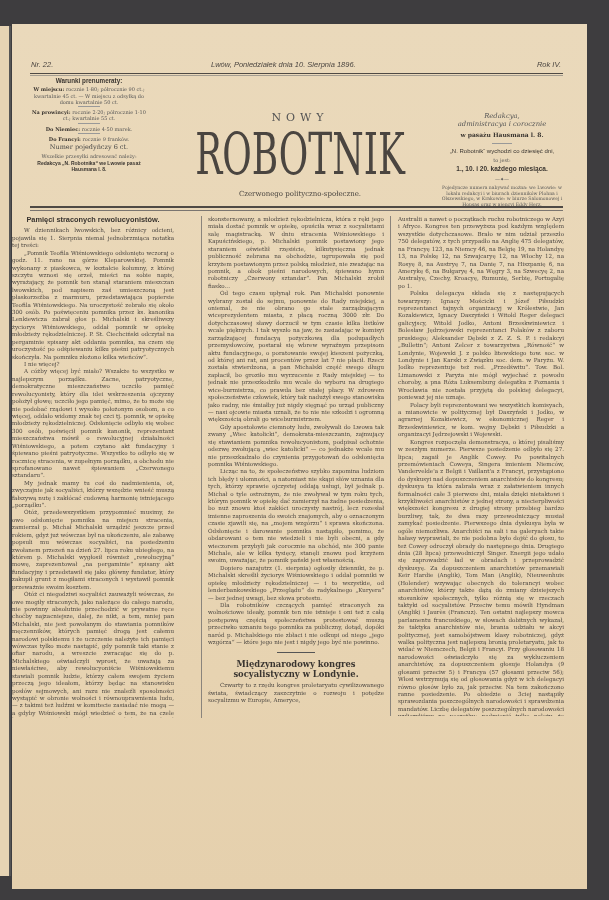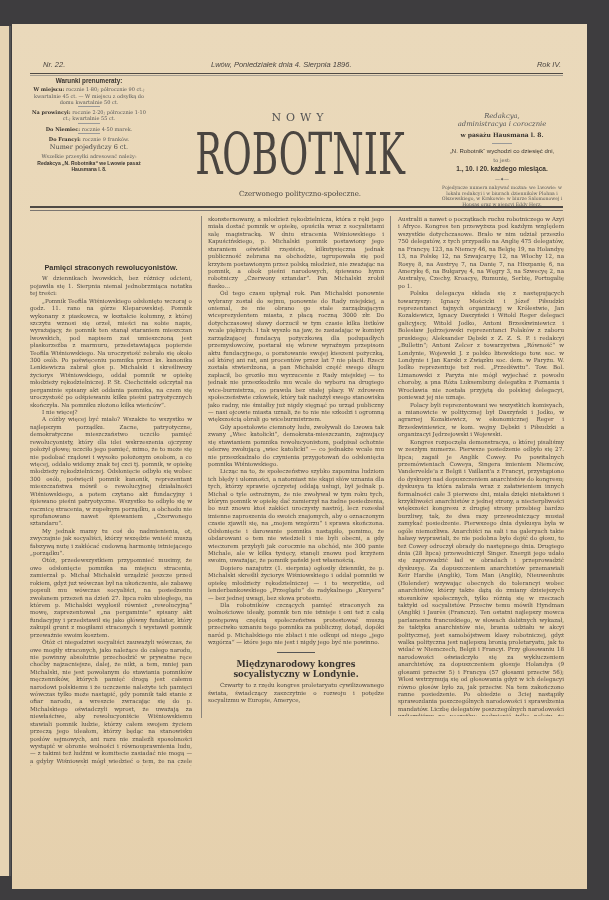--- a/index.html
+++ b/index.html
@@ -16,21 +16,21 @@
   }
   .page {
     position: absolute; left: 12px; top: 24px; width: 575px; height: 865px;
     background: linear-gradient(180deg, #ead9bb 0%, #e9d6b5 50%, #e5d0ad 100%);
   }
   .header-line {
     position: absolute; left: 31px; top: 60px; width: 530px;
     font-family: "Liberation Sans", sans-serif; font-style: italic;
     font-size: 7.5px; color: #4b4540;
   }
-  .header-line .nr { position: absolute; left: 0; top: 0; margin-left: 12px; }
+  .header-line .nr { position: absolute; left: 0; top: 0; }
   .header-line .date { position: absolute; left: 180px; top: 0; }
   .header-line .rok { position: absolute; right: 0; top: 0; }
   .rule-top { position: absolute; left: 30px; top: 73px; width: 533px; height: 1px; background: #4f4a45; }
   .rule-top2 { position: absolute; left: 30px; top: 75px; width: 533px; height: 1px; background: #777; opacity: .6; }
 
   .sub-box {
     position: absolute; left: 30px; top: 78px; width: 118px; text-align: center;
     font-size: 5px; line-height: 6.3px; color: #555;
   }
   .sub-box .sub-title { font-family: "Liberation Sans", sans-serif; font-weight: bold; font-size: 6.3px; color: #3a3530; margin-bottom: 2px; }
@@ -63,21 +63,21 @@
   .right-box .small { font-size: 4.6px; line-height: 5.6px; }
 
   .rule-mast { position: absolute; left: 30px; top: 206px; width: 533px; height: 2px; background: #4f4a45; }
   .rule-mast2 { position: absolute; left: 30px; top: 210px; width: 533px; height: 1px; background: #7a7570; }
 
   .col {
     position: absolute; top: 216px;
     font-size: 5.6px; line-height: 7.42px; color: #4a4540; text-align: justify;
   }
   .col p { margin: 0; text-indent: 12px; }
-  .col1 { left: 30px; width: 162px; margin-top: 48px; }
+  .col1 { left: 12px; width: 162px; }
   .col2 { left: 208px; width: 176px; }
   .col3 { left: 398px; width: 166px; }
   .vline { position: absolute; top: 216px; width: 1px; background: #8a847c; }
   .v1 { left: 201px; height: 502px; }
   .v2 { left: 390px; height: 500px; }
 
   .art-title {
     font-family: "Liberation Sans", sans-serif; font-weight: bold; font-size: 7.4px;
     text-align: center; color: #3a3530; margin-bottom: 4px; text-indent: 0 !important;
   }
@@ -87,21 +87,21 @@
 </style>
 </head>
 <body>
 
 <div class="left-edge"></div>
 
 <div class="page"></div>
 
 <div class="header-line">
   <span class="nr">Nr. 22.</span>
-  <span class="date">Lwów, Poniedziałek dnia 4. Sierpnia 1896.</span>
+  <span class="date">Lwów, Poniedziałek dnia 10. Sierpnia 1896.</span>
   <span class="rok">Rok IV.</span>
 </div>
 <div class="rule-top"></div>
 <div class="rule-top2"></div>
 
 <div class="sub-box">
   <div class="sub-title">Warunki prenumeraty:</div>
   <div class="blk"><b>W miejscu:</b> <span>rocznie 1·80; półrocznie 90 ct.; kwartalnie 45 ct. — W miejscu z odsyłką do domu kwartalnie 50 ct.</span></div>
   <div class="sep"></div>
   <div class="blk"><b>Na prowincyi:</b> <span>rocznie 2·20; półrocznie 1·10 ct.; kwartalnie 55 ct.</span></div>

